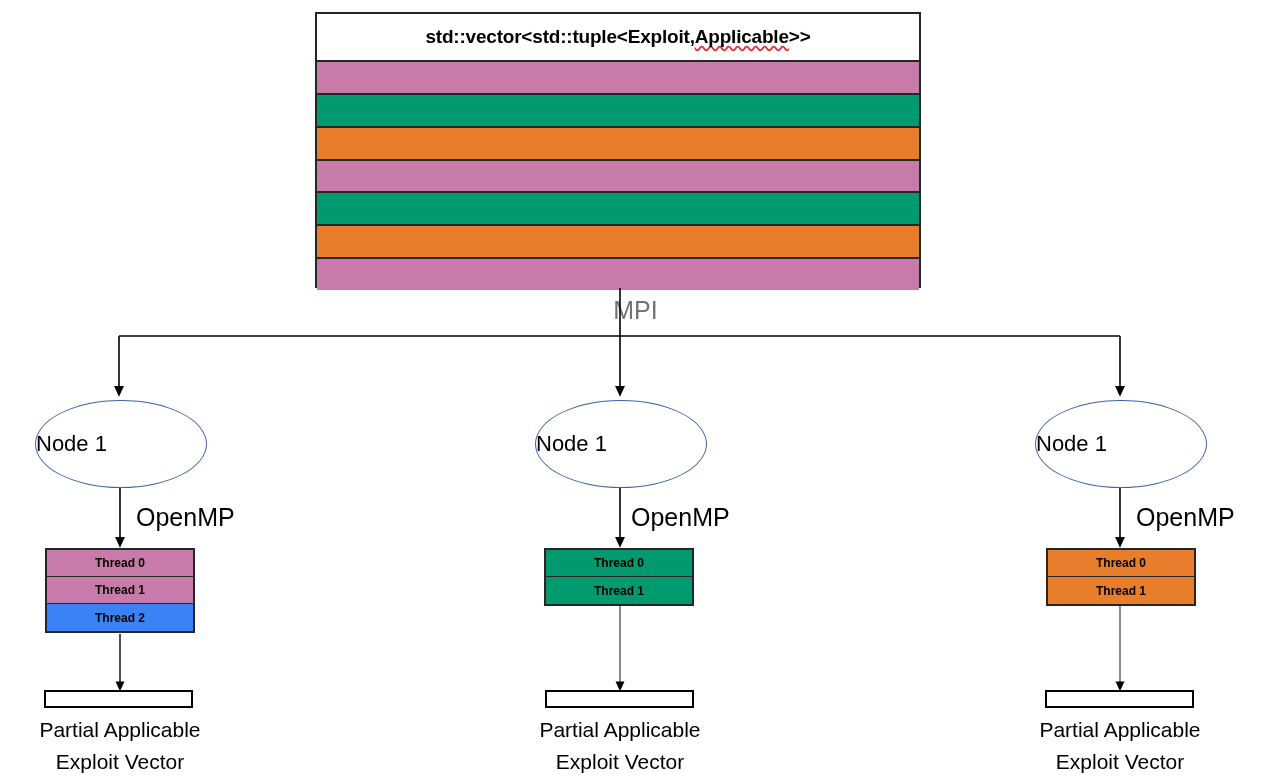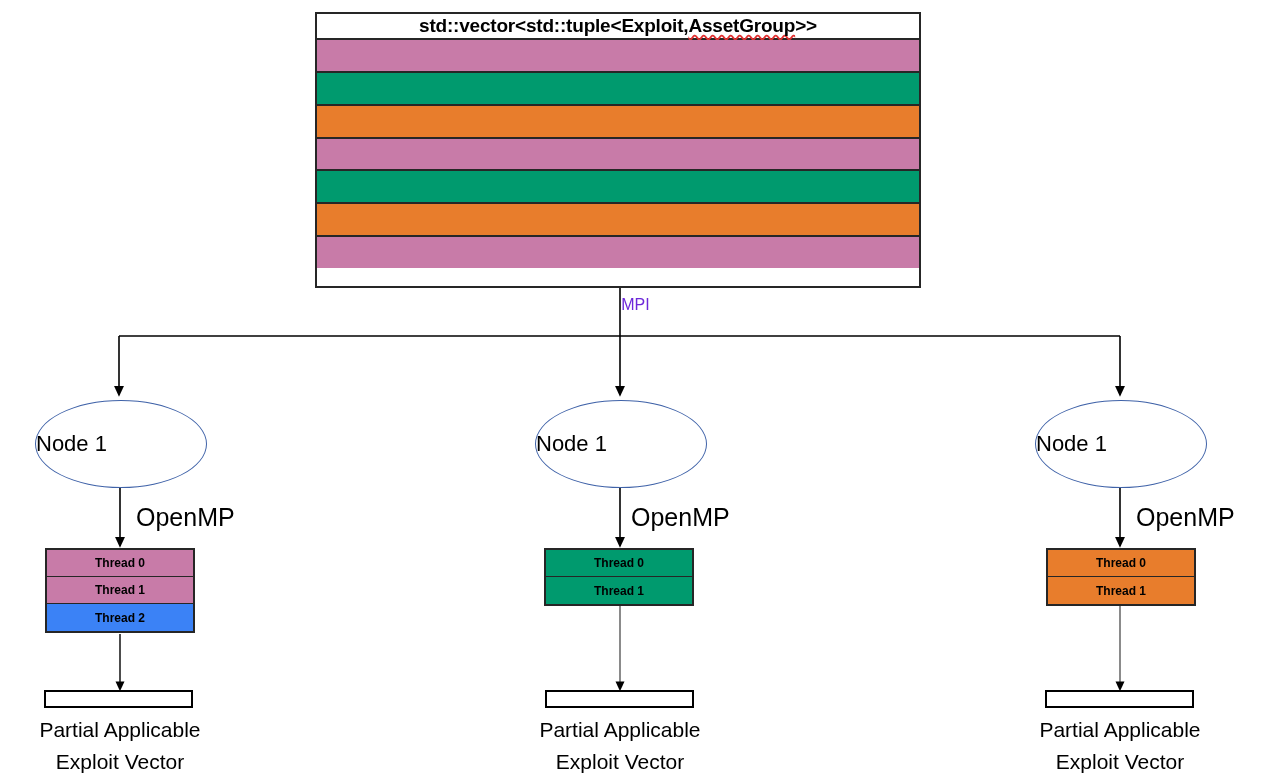--- a/index.html
+++ b/index.html
@@ -24,21 +24,21 @@
     position: absolute;
     left: 315px;
     top: 12px;
     width: 606px;
     height: 276px;
     box-sizing: border-box;
     border: 2px solid #262626;
     background: #ffffff;
   }
   #vector-title {
-    height: 26px;
+    height: 48px;
     box-sizing: border-box;
     display: flex;
     align-items: center;
     justify-content: center;
     font-size: 19px;
     font-weight: bold;
     letter-spacing: -0.2px;
     background: #ffffff;
     border-bottom: 2px solid #262626;
     white-space: nowrap;
@@ -56,23 +56,23 @@
   .vrow {
     flex: 1 1 0;
     border-bottom: 2px solid #262626;
     box-sizing: border-box;
   }
   .vrow:last-child { border-bottom: none; }
 
   
   .plain-label {
     position: absolute;
-    font-size: 16px;
+    font-size: 25px;
     white-space: nowrap;
-    color: #6d28d9;
+    color: #737373;
   }
   #mpi-label {
     left: 0;
     top: 296px;
     width: 1271px;
     text-align: center;
   }
 
   
   #wires {
@@ -149,21 +149,21 @@
   }
 </style>
 </head>
 <body>
 
 <div id="canvas">
 
   <div id="vector-block">
     <div id="vector-title">
       <span>std::vector&lt;std::tuple&lt;Exploit, </span>
-        <span class="spell-error">AssetGroup</span>
+        <span class="spell-error">Applicable</span>
         <span>&gt;&gt;</span>
     </div>
     <div id="vector-rows">
       <div class="vrow" style="background: rgb(200, 123, 168);"></div>
       <div class="vrow" style="background: rgb(0, 154, 110);"></div>
       <div class="vrow" style="background: rgb(232, 125, 44);"></div>
       <div class="vrow" style="background: rgb(200, 123, 168);"></div>
       <div class="vrow" style="background: rgb(0, 154, 110);"></div>
       <div class="vrow" style="background: rgb(232, 125, 44);"></div>
       <div class="vrow" style="background: rgb(200, 123, 168);"></div>

